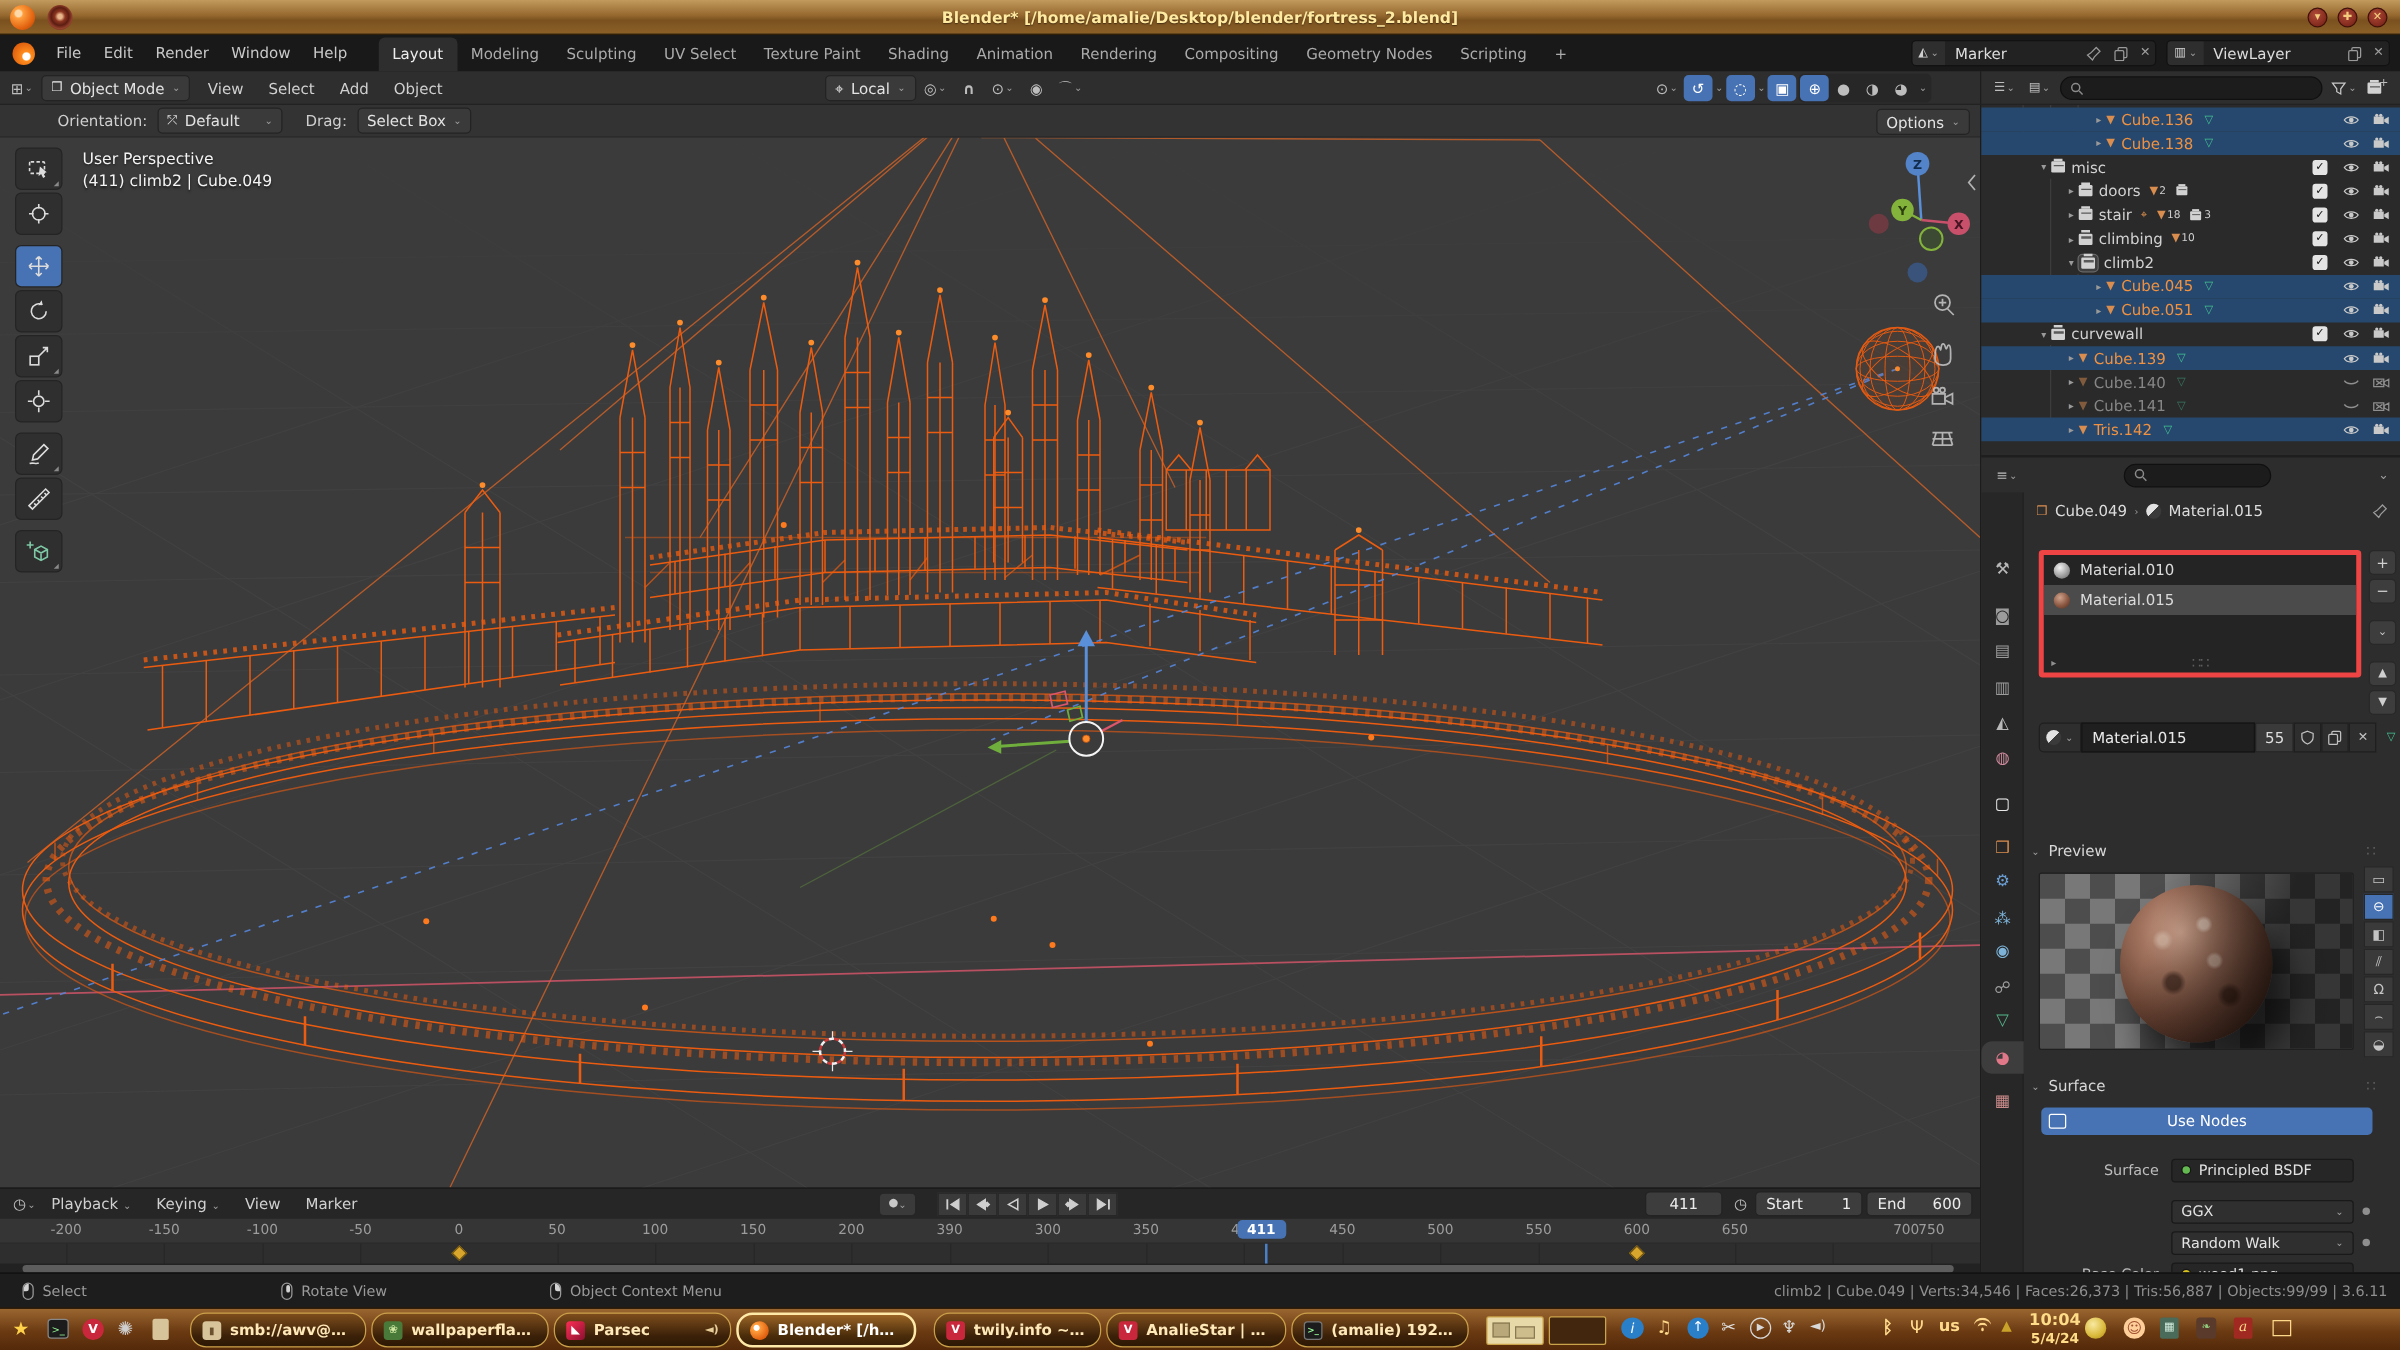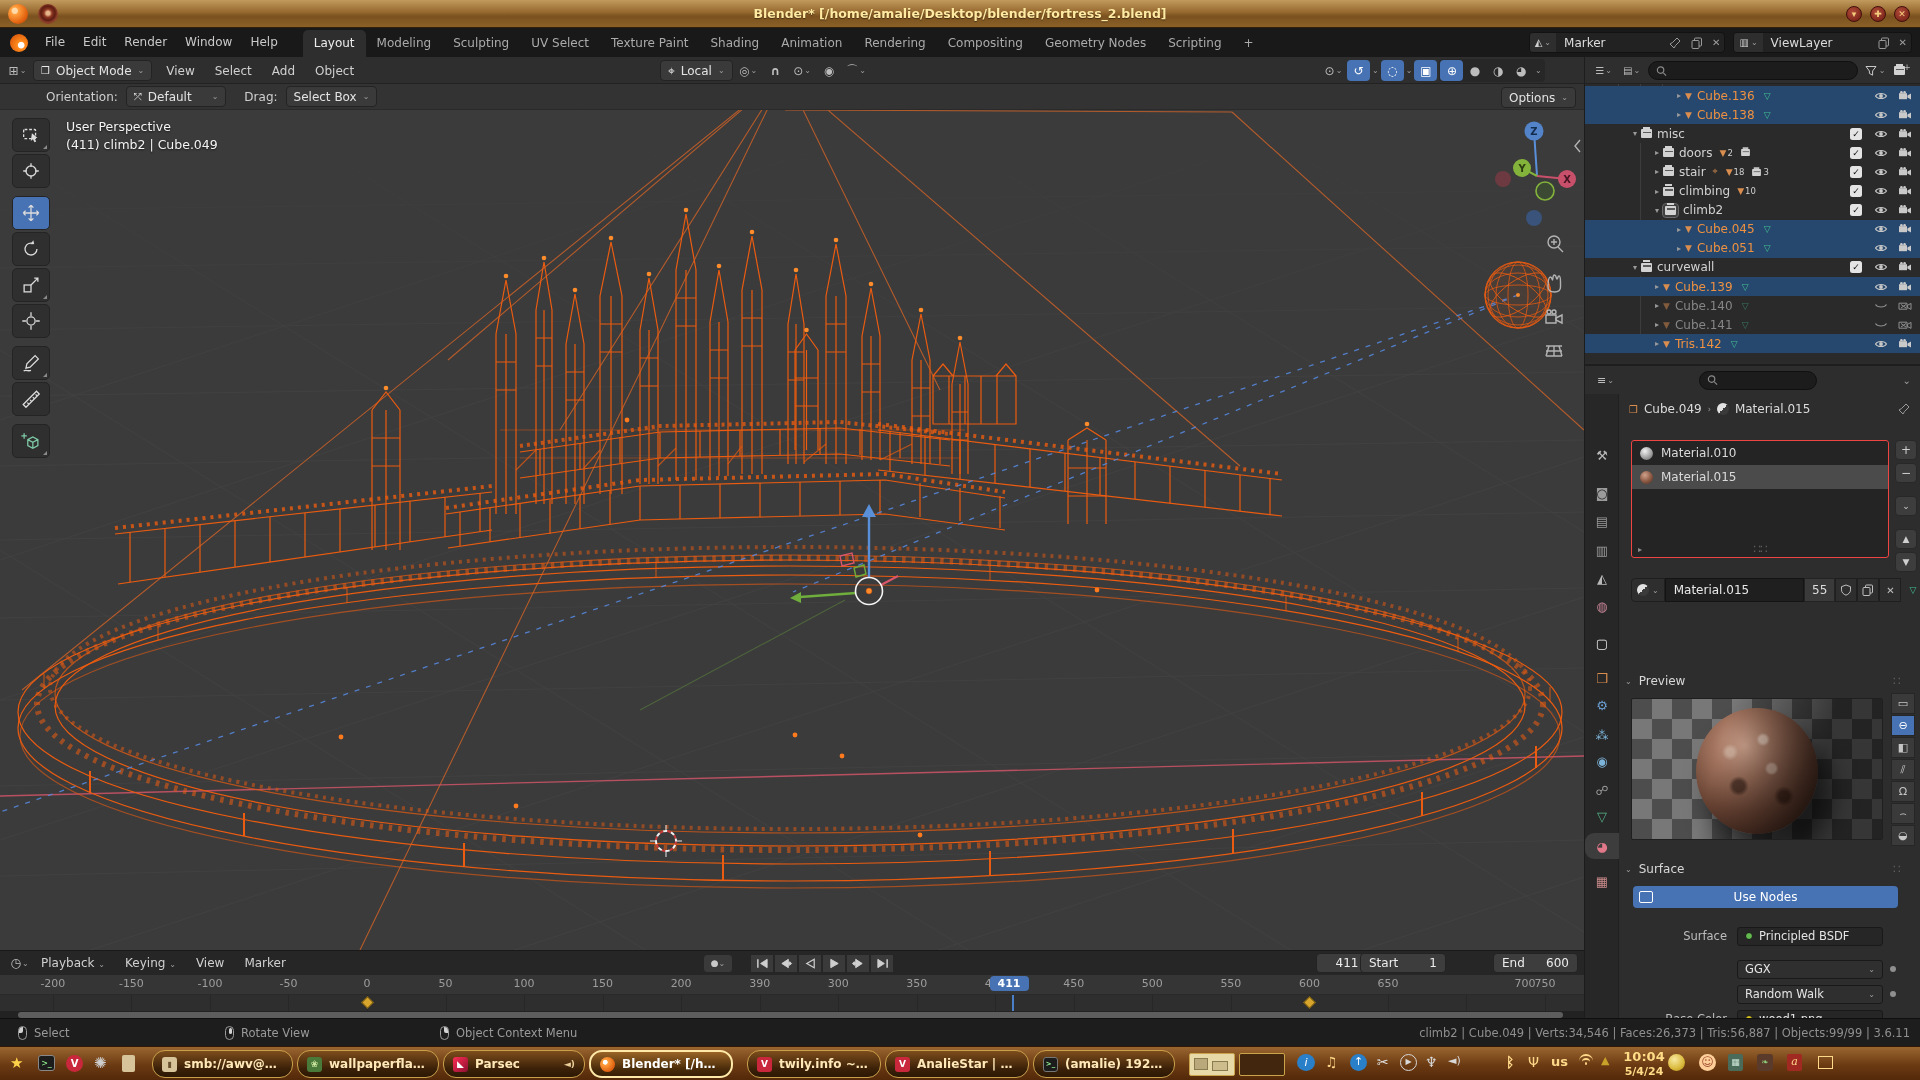--- a/index.html
+++ b/index.html
@@ -71,21 +71,21 @@
   .meshic{color:#d98d4e;font-size:9px}
   .meshdataic{color:#42c092;font-size:9px}
   
   .props{position:absolute;left:0;top:280px;right:0;bottom:0;background:#2d2d2d;border-top:2px solid #1e1e1e;overflow:hidden}
   .phdr{height:28px;display:flex;align-items:center;padding:0 9px;gap:10px}
   .pbread{height:30px;display:flex;align-items:center;padding-left:44px;color:#dcdcdc;gap:6px;position:relative}
   .ptabs{position:absolute;left:0;top:28px;bottom:0;width:34px;background:#272727;border-right:1px solid #202020}
   .ptab{position:absolute;left:0;width:34px;height:26px;display:flex;align-items:center;justify-content:center;font-size:13px;color:#9b9b9b}
   .ptab.on{background:#3d3d3d;border-radius:9px 0 0 9px;color:#e0788a}
   .pcontent{position:absolute;left:34px;top:58px;right:0;bottom:0}
-  .slots{position:absolute;left:12px;top:16px;width:258px;height:118px;background:#242424;border:1px solid #ef4444;border-radius:3px;overflow:hidden}
+  .slots{position:absolute;left:12px;top:16px;width:258px;height:102px;background:#242424;border:4px solid #ef4444;border-radius:3px;overflow:hidden}
   .slotrow{height:24px;display:flex;align-items:center;padding:0 8px;gap:8px;color:#dadada}
   .slotrow.on{background:#4b4b4b}
   .matball{width:13px;height:13px;border-radius:50%;flex:none}
   .matball.m1{background:radial-gradient(circle at 38% 32%,#f2f2f2,#9a9a9a 60%,#5c5c5c)}
   .matball.m2{background:radial-gradient(circle at 38% 32%,#cfa28c,#8a5741 55%,#4a2a1e)}
   .sidecol{position:absolute;left:276px;top:16px;width:22px;display:flex;flex-direction:column;gap:3px}
   .sbn{width:22px;height:20px;background:#3d3d3d;border:1px solid #282828;border-radius:4px;color:#cfcfcf;font-size:12px;display:flex;align-items:center;justify-content:center}
   .dbrow{position:absolute;left:12px;top:154px;width:294px;height:24px;display:flex;align-items:center}
   .dbic{height:24px;display:flex;align-items:center;gap:3px;background:#2e2e2e;border:1px solid #1f1f1f;border-radius:4px 0 0 4px;padding:0 5px}
   .dbname{height:24px;flex:1;background:#1f1f1f;border:1px solid #141414;display:flex;align-items:center;padding:0 8px;color:#e8e8e8}
@@ -1079,21 +1079,21 @@
             <svg viewBox="0 0 14 11">
               <path d="M12 1v9" stroke-width="1.6" fill="none"></path>
               <path d="M2 1l7 4.5L2 10z"></path>
             </svg>
           </span>
         </span>
       <span class="framefield" style="left:1316px;width:62px">
           <span>411</span>
         </span>
       <span class="chip" style="position:absolute;left:1381px">◷</span>
-      <span class="framefield" style="left:1360px;width:86px;justify-content:space-between;padding:0 8px">
+      <span class="framefield" style="left:1404px;width:86px;justify-content:space-between;padding:0 8px">
           <span>Start</span>
           <span>1</span>
         </span>
       <span class="framefield" style="left:1493px;width:85px;justify-content:space-between;padding:0 8px">
           <span>End</span>
           <span>600</span>
         </span>
     </div>
     <div class="tl-ruler" id="ruler">
         <span class="tick" style="left:52.860000000000014px">-200</span>

